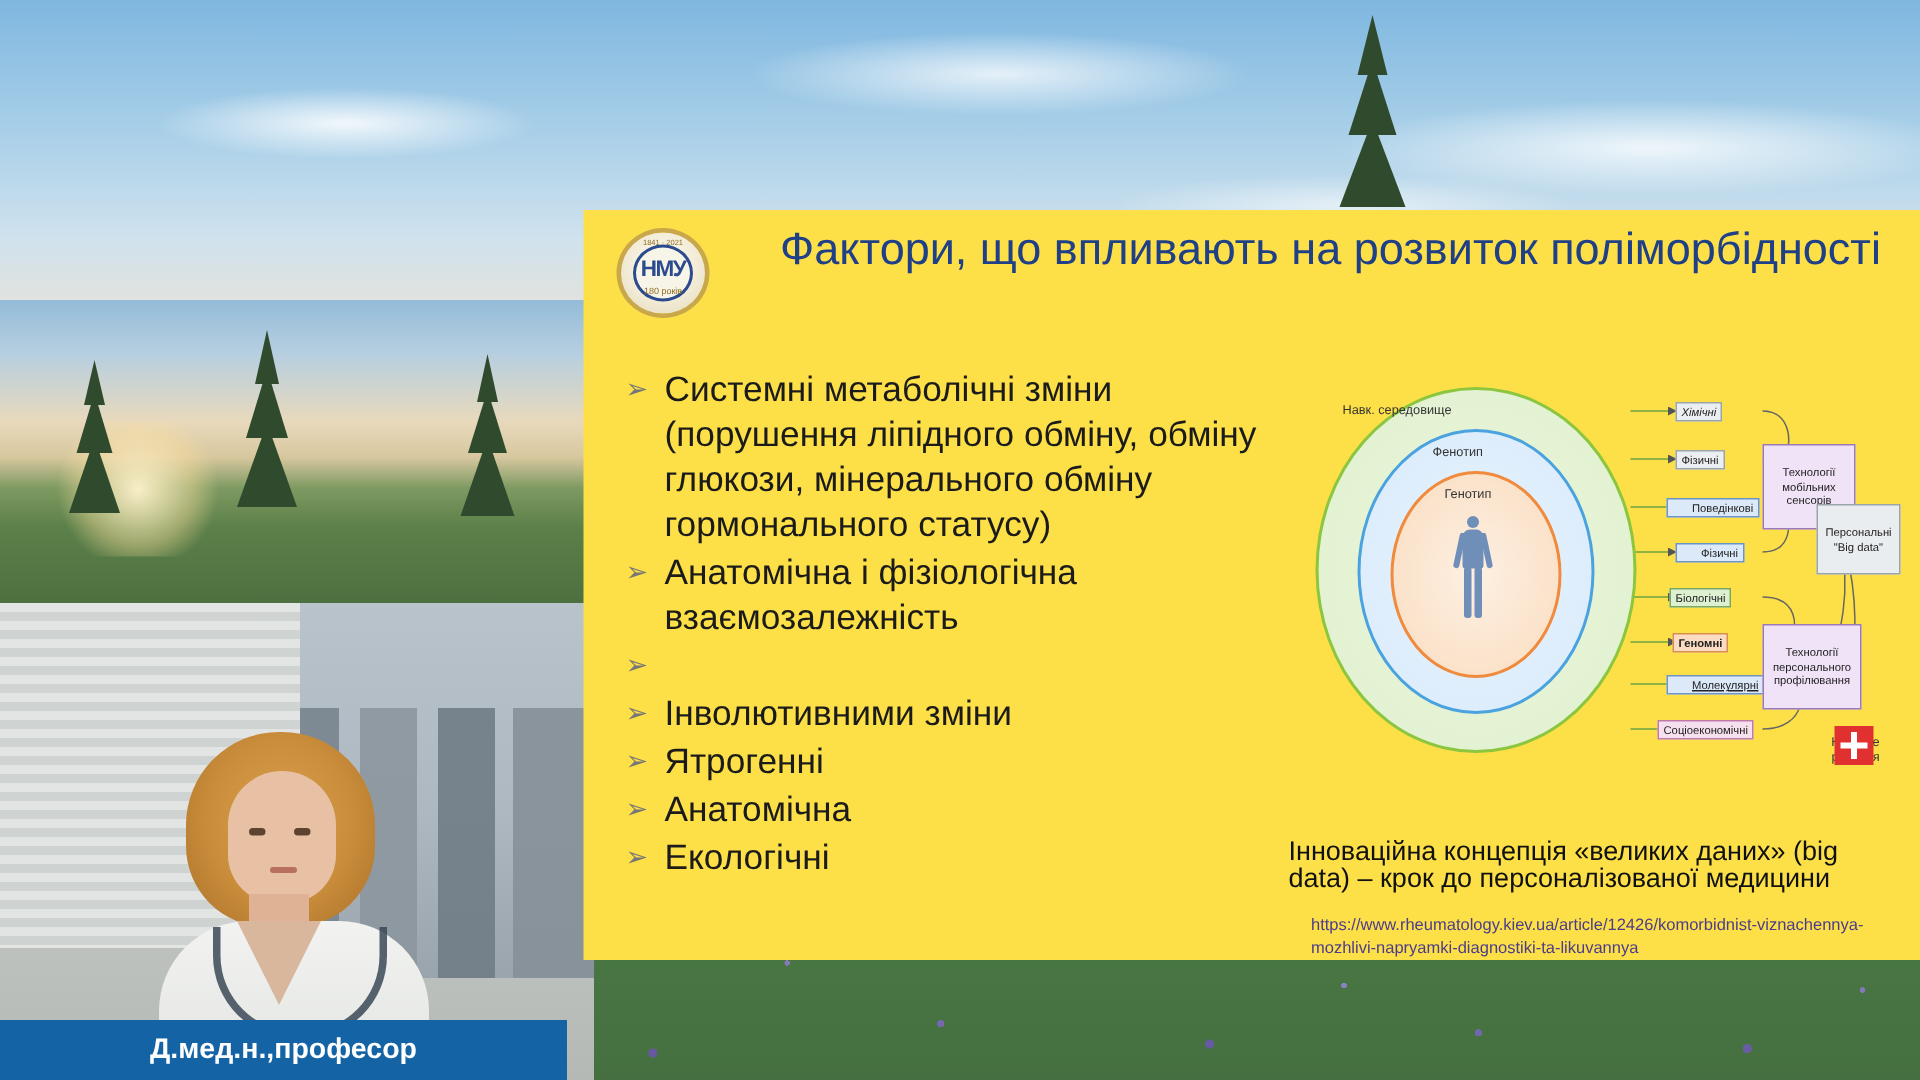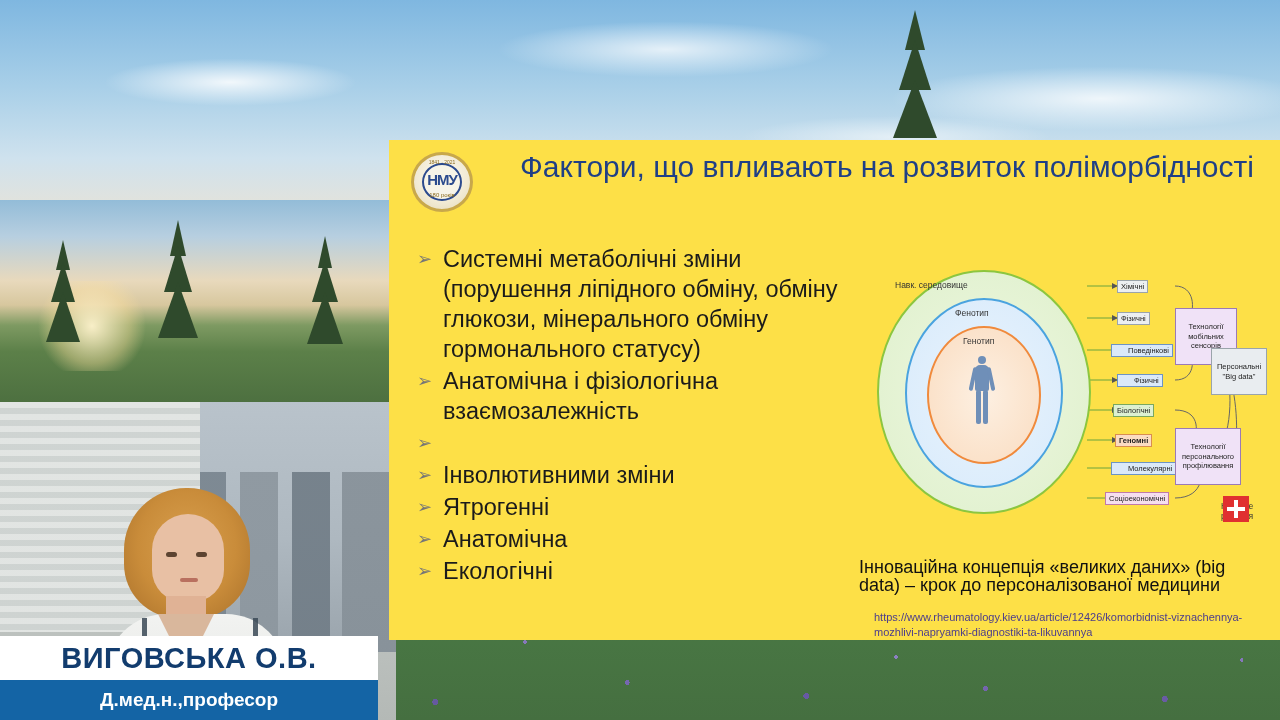--- a/index.html
+++ b/index.html
@@ -287,21 +287,21 @@
     font-size: 23.5px;
     line-height: 30px;
     color: #1b1b1b;
     font-weight: 500;
   }
   .bullet.accent .btext { color: #1f6fc4; }
 
   
   .diagram {
     position: absolute;
-    left: 470px; top: 120px; width: 405px; height: 300px;
+    left: 470px; top: 108px; width: 405px; height: 300px;
   }
   .ell-outer {
     position: absolute;
     left: 18px; top: 10px; width: 210px; height: 240px;
     border: 2px solid #8cc63f;
     border-radius: 50%;
     background: radial-gradient(ellipse at 50% 50%, #eef8e0 0%, #e3f2d2 70%, #d7ecc2 100%);
   }
   .ell-mid {
     position: absolute;
@@ -470,23 +470,20 @@
         <div class="eye r"></div>
         <div class="mouth"></div>
       </div>
       <div class="neck"></div>
       <div class="torso"></div>
       <div class="shirt-v"></div>
       <div class="stethoscope"></div>
     </div>
   </div>
 
-  <div class="name-banner">
-    <span class="nm">ВИГОВСЬКА О.В.</span>
-  </div>
   <div class="title-banner">
     <span class="tt">Д.мед.н.,професор</span>
   </div>
 
   <div class="slide">
 
     <div class="slide-head">
       <div class="logo">
         <div class="ring"></div>
         <div class="inner"></div>
@@ -567,27 +564,27 @@
 
       <div class="human">
         <div class="head"></div>
           <div class="body"></div>
         <div class="arm l"></div>
           <div class="arm r"></div>
         <div class="leg l"></div>
           <div class="leg r"></div>
       </div>
 
-      <div class="chip gray" style="left:258px; top:20px;">Хімічні</div>
+      <div class="chip gray" style="left:258px; top:20px;font-style:italic;">Хімічні</div>
       <div class="chip gray" style="left:258px; top:52px;">Фізичні</div>
       <div class="chip blue" style="left:252px; top:84px;">Поведінкові</div>
       <div class="chip blue" style="left:258px; top:114px;">Фізичні</div>
       <div class="chip green" style="left:254px; top:144px;">Біологічні</div>
       <div class="chip orange" style="left:256px; top:174px;">Геномні</div>
-      <div class="chip blue" style="left:252px; top:202px;">Молекулярні</div>
+      <div class="chip blue" style="left:252px; top:202px;text-decoration:underline;">Молекулярні</div>
       <div class="chip pink" style="left:246px; top:232px;">Соціоекономічні</div>
 
       <div class="box" style="left:316px; top:48px; width:56px;">Технології мобільних сенсорів</div>
       <div class="box" style="left:316px; top:168px; width:60px;">Технології персонального профілювання</div>
       <div class="box gray" style="left:352px; top:88px; width:50px;">Персональні "Big data"</div>
       <div class="dg-label" style="left:356px; top:212px; width:44px; text-align:center; white-space:normal; line-height:10px;margin-top:29px;">Клінічне рішення</div>
       <div class="cross" style="left:364px; top:236px;"></div>
     </div>
 
     <div class="caption">Інноваційна концепція «великих даних» (big data) – крок до персоналізованої медицини</div>

